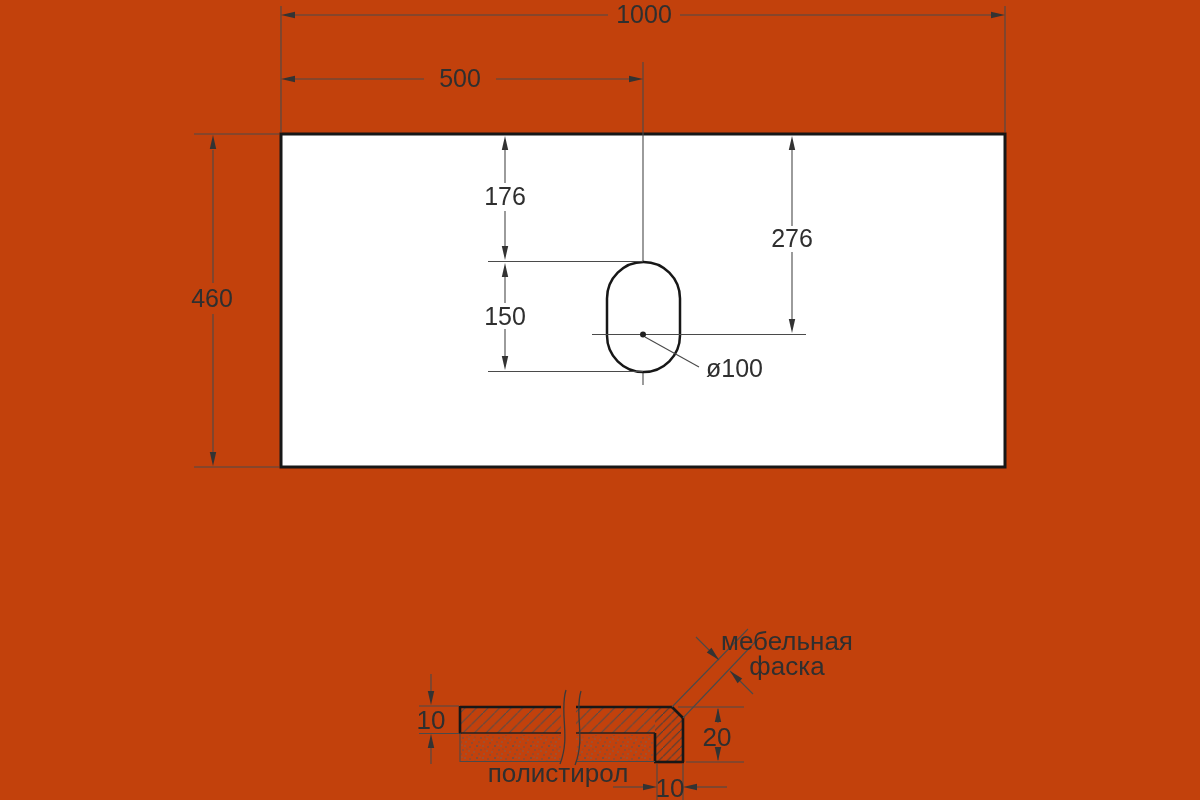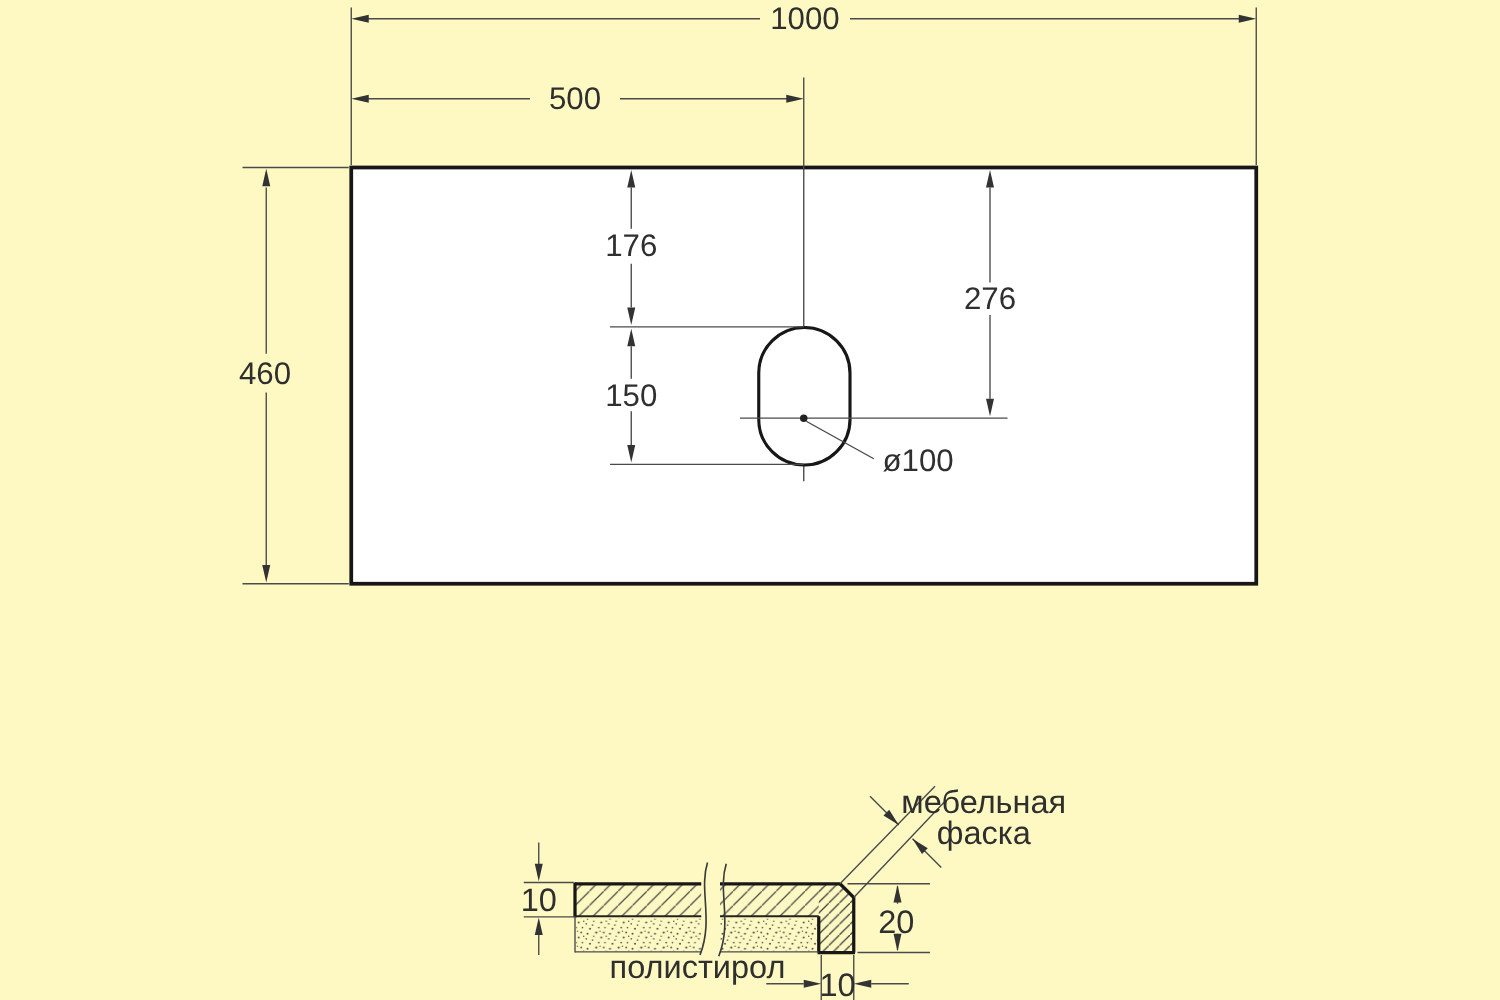--- a/index.html
+++ b/index.html
@@ -8,21 +8,21 @@
     background: #ffffff;
     width: 1200px;
     height: 800px;
     overflow: hidden;
     font-family: "Liberation Sans", "DejaVu Sans", sans-serif;
   }
   .stage {
     position: relative;
     width: 1200px;
     height: 800px;
-    background: #fef9c3;
+    background: #c2410c;
   }
   svg { display: block; }
   text {
     font-family: "Liberation Sans", "DejaVu Sans", sans-serif;
     fill: #2f2f2f;
   }
   .dim-text   { font-size: 25px; }
   .dim-text-s { font-size: 26px; }
   .label-text { font-size: 26px; }
   .thin   { stroke: #4a4a4a; stroke-width: 1.1; fill: none; }

